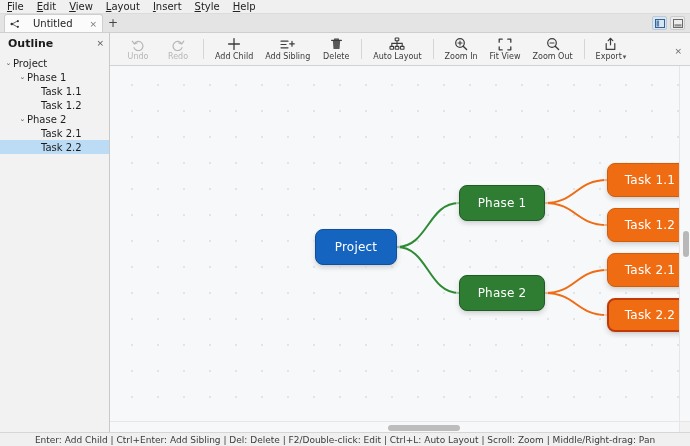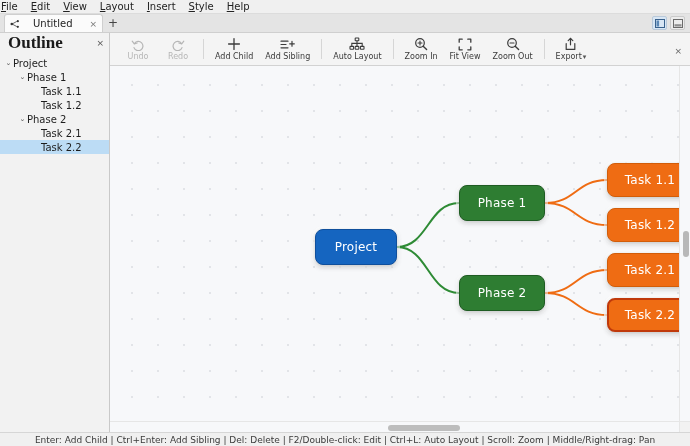--- a/index.html
+++ b/index.html
@@ -21,21 +21,21 @@
     display:flex; align-items:center; justify-content:center;
     border-bottom:1px solid #e2e2e2;
   }
   .titlebar .title { font-size:10px; color:#2b2b2b; letter-spacing:0.1px; }
   .wincontrols { position:absolute; right:4px; top:0; height:13px; display:flex; align-items:center; gap:7px; }
   .wincontrols span { font-size:9px; color:#333; line-height:1; cursor:default; }
 
   
   .menubar {
     height:14px; flex:0 0 14px; background:#f0f0f0;
-    display:flex; align-items:center; padding-left:0; gap:11px;
+    display:flex; align-items:center; padding-left:6px; gap:11px;
     border-bottom:1px solid #dcdcdc;
   }
   .menubar .mi { font-size:10px; color:#222; cursor:default; padding:0 1px; }
   .menubar .mi u { text-decoration:underline; }
 
   
   .tabstrip {
     height:19px; flex:0 0 19px; background:#e4e4e4;
     display:flex; align-items:flex-end; padding-left:4px; position:relative;
     border-bottom:1px solid #cfcfcf;
@@ -59,21 +59,21 @@
 
   
   .sidebar {
     width:110px; flex:0 0 110px; background:#f2f2f2; border-right:1px solid #c9c9c9;
     display:flex; flex-direction:column; min-height:0;
   }
   .sidebar-head {
     height:20px; display:flex; align-items:center; justify-content:space-between;
     padding:0 5px 0 8px; background:#f2f2f2;
   }
-  .sidebar-head .t { font-size:17px; font-weight:bold; color:#1a1a1a;font-family:Liberation Serif, serif; }
+  .sidebar-head .t { font-size:11px; font-weight:bold; color:#1a1a1a; }
   .sidebar-head .x { font-size:9px; color:#555; cursor:default; }
   .tree { flex:1 1 auto; overflow:hidden; padding-top:3px; }
   .trow { height:14px; display:flex; align-items:center; font-size:10px; color:#1d1d1d;
           cursor:default; padding-right:2px; }
   .trow.sel { background:#bcdcf5; }
   .twist { width:9px; text-align:center; font-size:7px; color:#555; flex:0 0 9px; }
   .tlabel { white-space:nowrap; }
 
   
   .rightcol { flex:1 1 auto; display:flex; flex-direction:column; min-width:0; min-height:0; }
@@ -247,20 +247,30 @@
             <div class="lb">Add Child</div>
           </div>
           <div class="tbtn">
             <div class="ic">
               <svg width="16" height="13" viewBox="0 0 16 13">
                 <path d="M1 3.2 H8 M1 6.5 H6 M1 9.8 H8" stroke="currentColor" stroke-width="1.2" stroke-linecap="round"></path>
                 <path d="M12 3.4 V8.2 M9.7 5.8 H14.3" stroke="currentColor" stroke-width="1.2" stroke-linecap="round"></path>
               </svg>
             </div>
             <div class="lb">Add Sibling</div>
+          </div>
+          <div class="tbtn">
+            <div class="ic">
+              <svg width="13" height="14" viewBox="0 0 13 14">
+                <path d="M1.6 3.3 H11.4" stroke="currentColor" stroke-width="1.2" stroke-linecap="round"></path>
+                <path d="M4.7 3.3 V2.1 H8.3 V3.3" fill="none" stroke="currentColor" stroke-width="1.1"></path>
+                <path d="M2.8 3.3 L3.5 12 H9.5 L10.2 3.3 Z" fill="currentColor" opacity="0.85"></path>
+              </svg>
+            </div>
+            <div class="lb">Delete</div>
           </div>
           <div class="tsep"></div>
           <div class="tbtn">
             <div class="ic">
               <svg width="16" height="14" viewBox="0 0 16 14">
                 <rect x="6.2" y="1" width="3.6" height="2.8" rx="0.5" fill="none" stroke="currentColor" stroke-width="1.1"></rect>
                 <rect x="1" y="9.4" width="3.6" height="2.8" rx="0.5" fill="none" stroke="currentColor" stroke-width="1.1"></rect>
                 <rect x="6.2" y="9.4" width="3.6" height="2.8" rx="0.5" fill="none" stroke="currentColor" stroke-width="1.1"></rect>
                 <rect x="11.4" y="9.4" width="3.6" height="2.8" rx="0.5" fill="none" stroke="currentColor" stroke-width="1.1"></rect>
                 <path d="M8 3.8 V6.4 M2.8 9.4 V6.4 H13.2 V9.4 M8 6.4 V9.4" fill="none" stroke="currentColor" stroke-width="1.1"></path>

